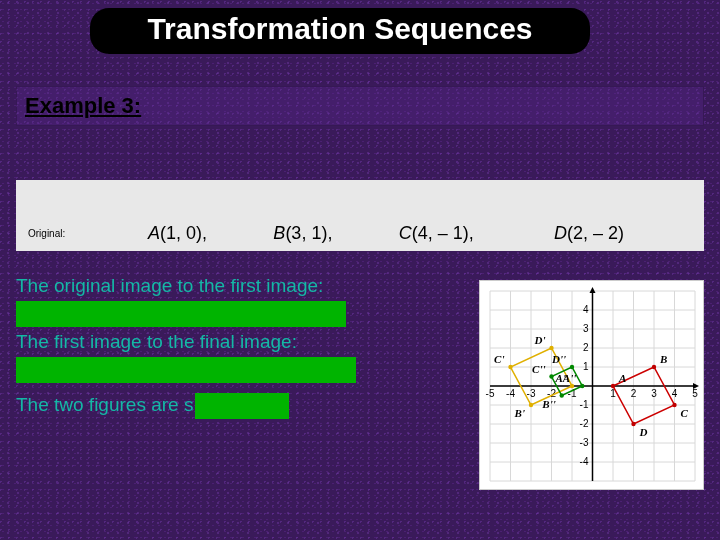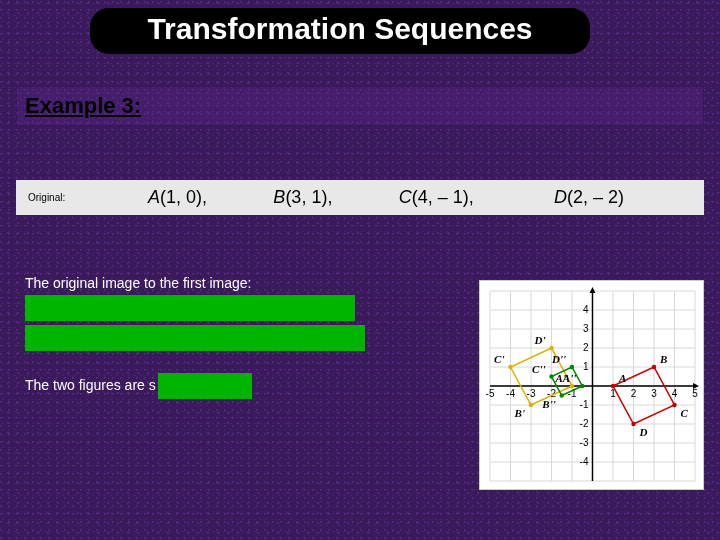--- a/index.html
+++ b/index.html
@@ -46,43 +46,43 @@
   .prompt-box .ul { text-decoration: underline; }
   .coords-box {
     position: absolute;
     top: 180px;
     left: 16px;
     width: 688px;
     background: #e8e8e8;
     padding: 6px 8px;
     font-size: 18px;
   }
-  .coords-box table { border-collapse: collapse; width: 100%; }
+  .coords-box table { border-collapse: collapse; width: 100%; margin-top: 36px; }
   .coords-box td { padding: 1px 4px; white-space: nowrap; }
   .coords-box td.lbl { font-weight: normal; width: 120px; }
   .coords-box .it { font-style: italic; }
   .body-area {
     position: absolute;
     top: 275px;
-    left: 25px;
+    left: 16px;
     width: 450px;
-    font-size: 14px;
-    color: #ffffff;
+    font-size: 19px;
+    color: #14b8a6;
   }
   .body-area .line { margin-bottom: 4px; }
   .greenblock {
     display: inline-block;
     background: #00b400;
     height: 26px;
     vertical-align: middle;
   }
   .gb1 { width: 330px; }
   .gb2 { width: 340px; }
   .gb3 { width: 94px; margin-left: 2px; }
-  .similar-line { margin-top: 22px; }
+  .similar-line { margin-top: 10px; }
   .graph-box {
     position: absolute;
     top: 280px;
     right: 16px;
     width: 225px;
     height: 210px;
     background: #fff;
     border: 1px solid #ccc;
   }
   .graph-box svg { display: block; }
@@ -114,20 +114,21 @@
       <td><span class="it">C</span><span class="cellv">(4, – 1),</span></td>
       <td><span class="it">D</span><span class="cellv">(2, – 2)</span></td>
     </tr>
   </tbody>
     </table>
 </div>
 
 <div class="body-area">
   <div class="line">The original image to the first image:</div>
   <div class="line"><span class="greenblock gb1"></span></div>
+  <div class="line">The first image to the final image:</div>
   <div class="line"><span class="greenblock gb2"></span></div>
   <div class="line similar-line">
     <span>The two figures are </span><span>s</span><span class="greenblock gb3"></span>
   </div>
 </div>
 
 <div class="graph-box">
   <svg id="graph-svg" width="225" height="210" viewBox="0 0 225 210">
       <line x1="10" y1="200" x2="10" y2="10" class="gridline"></line>
       <line x1="30.5" y1="200" x2="30.5" y2="10" class="gridline"></line>

